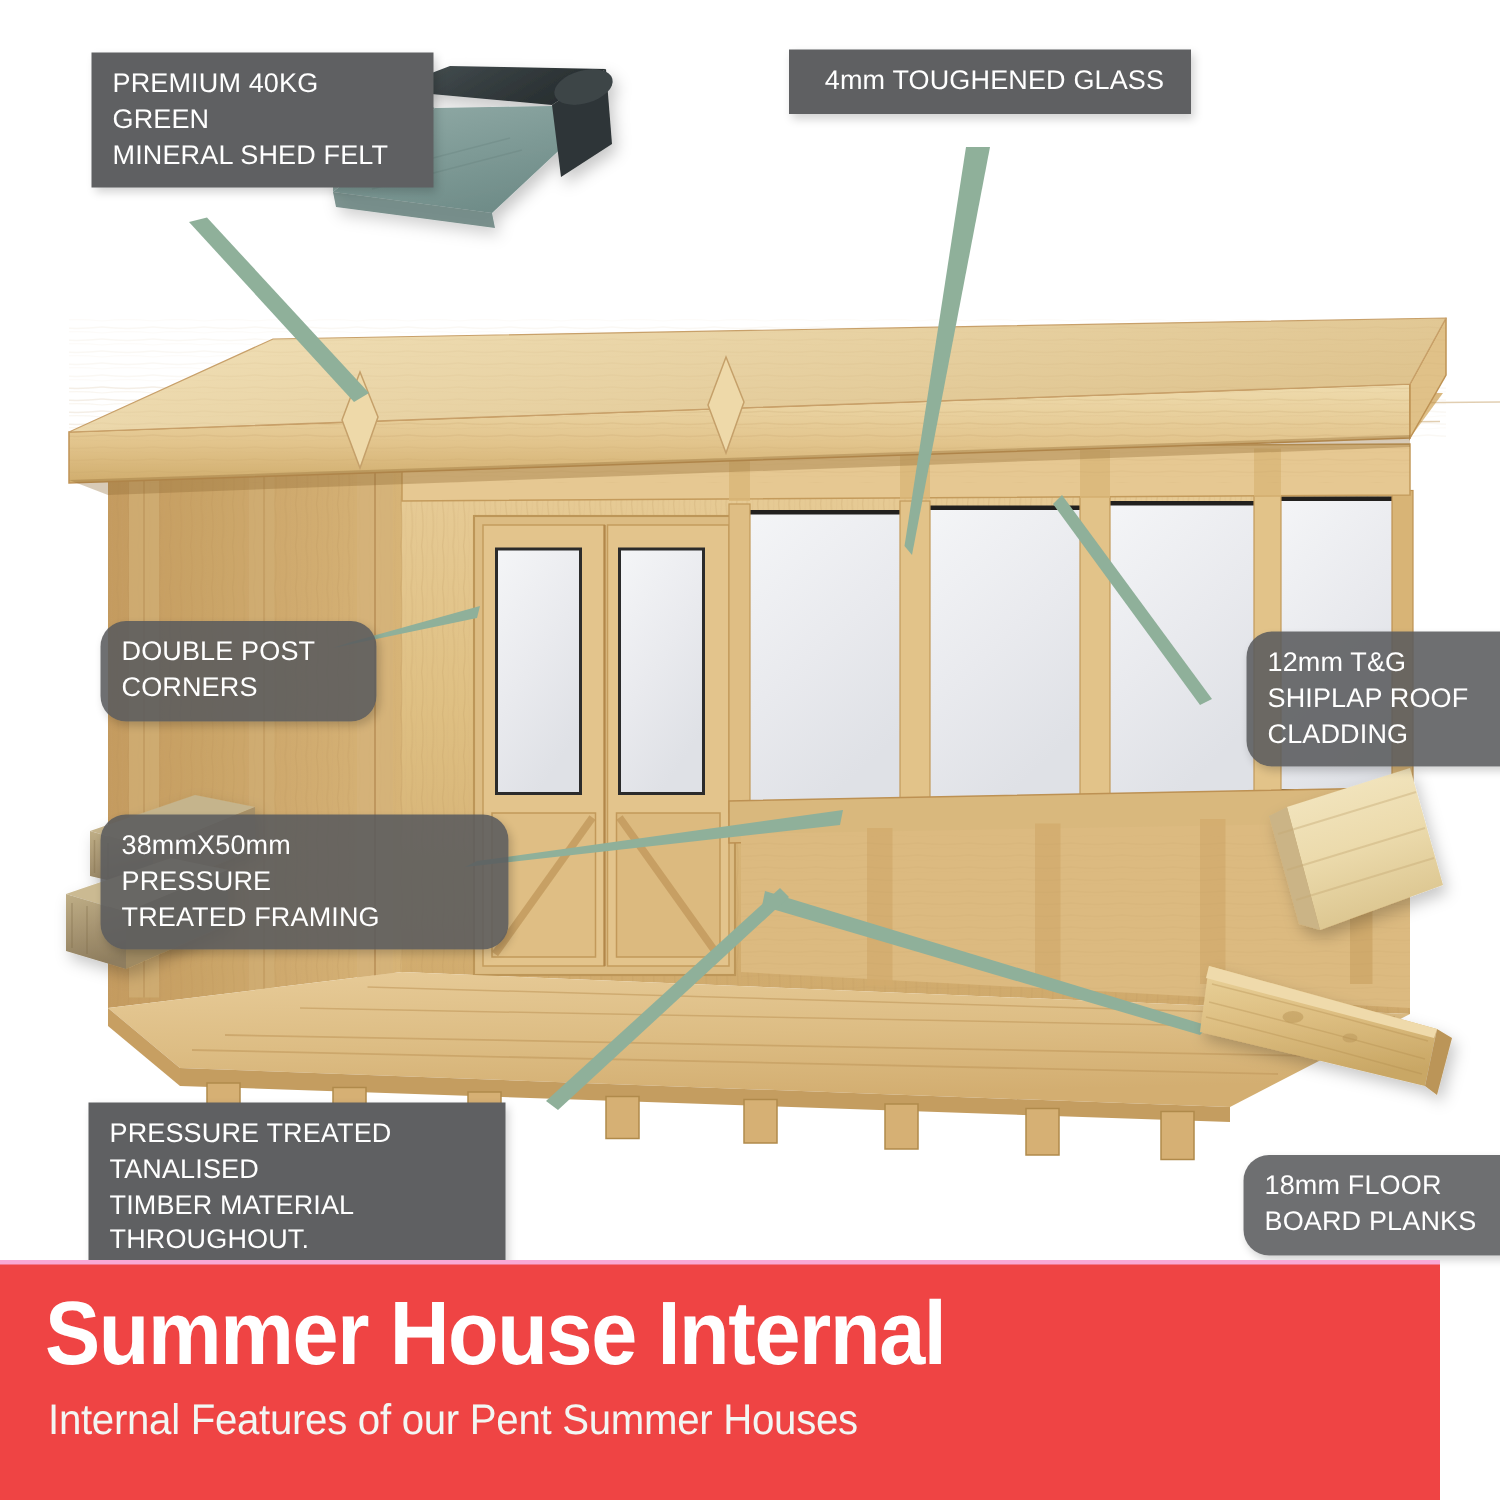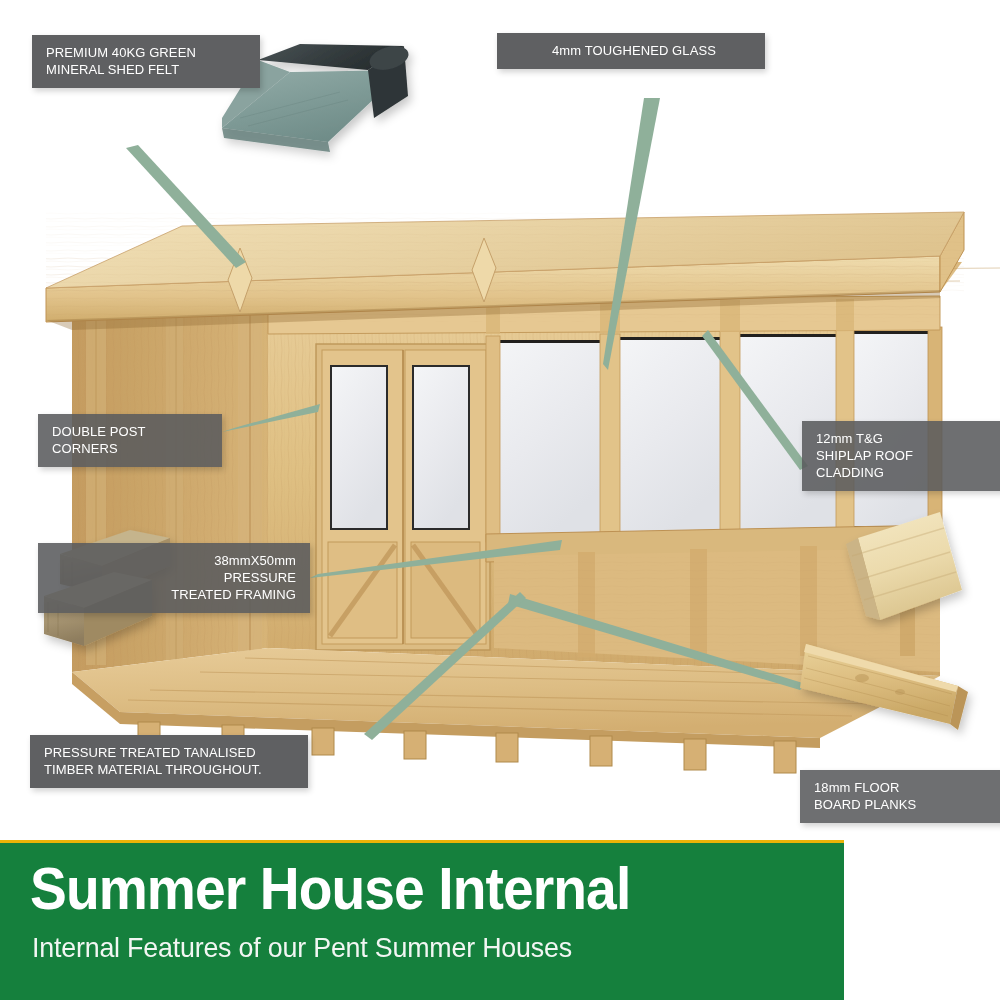--- a/index.html
+++ b/index.html
@@ -12,41 +12,42 @@
   #stage { position:absolute; inset:0; width:1000px; height:1000px; background:#fff; }
 
   
   #illus { position:absolute; left:0; top:0; width:1000px; height:840px; }
 
   
   .callout {
     position:absolute;
     background:#5f6062;
     color:#ffffff;
-    font-size:13px;
+    font-size:18px;
     line-height:1.32;
     letter-spacing:.1px;
     padding:9px 14px 10px 14px;
     white-space:pre-line;
     box-shadow:2px 3px 6px rgba(0,0,0,.18);
-  }
-  .callout.op { background:rgba(90,91,93,.88); }
+    margin-left:29px;
+  }
+  .callout.op { background:rgba(90,91,93,.88);border-radius:17px; }
   .c-felt     { left:32px;  top:35px;  width:228px; }
   .c-glass    { left:497px; top:33px;  width:268px; text-align:center; padding-left:10px; padding-right:4px;}
   .c-posts    { left:38px;  top:414px; width:184px; }
-  .c-framing  { left:38px;  top:543px; width:272px; text-align:right; }
+  .c-framing  { left:38px;  top:543px; width:272px; }
   .c-shiplap  { left:802px; top:421px; width:232px; }
   .c-floor    { left:800px; top:770px; width:228px; }
   .c-tanalised{ left:30px;  top:735px; width:278px; }
 
   
   #banner {
-    position:absolute; left:0; top:840px; width:844px; height:160px;
-    background:#15803d;
-    border-top:3px solid #eab308;
+    position:absolute; left:0; top:840px; width:960px; height:160px;
+    background:#ef4444;
+    border-top:3px solid #f9a8d4;
   }
   #banner-title {
     position:absolute; left:30px; top:16px;
     font-size:60px; font-weight:bold; color:#ffffff;
     letter-spacing:-1px; line-height:1;
     transform:scaleX(.92); transform-origin:left center;
   }
   #banner-sub {
     position:absolute; left:32px; top:88px;
     font-size:28.5px; color:#f2f6f3; letter-spacing:-.2px;

